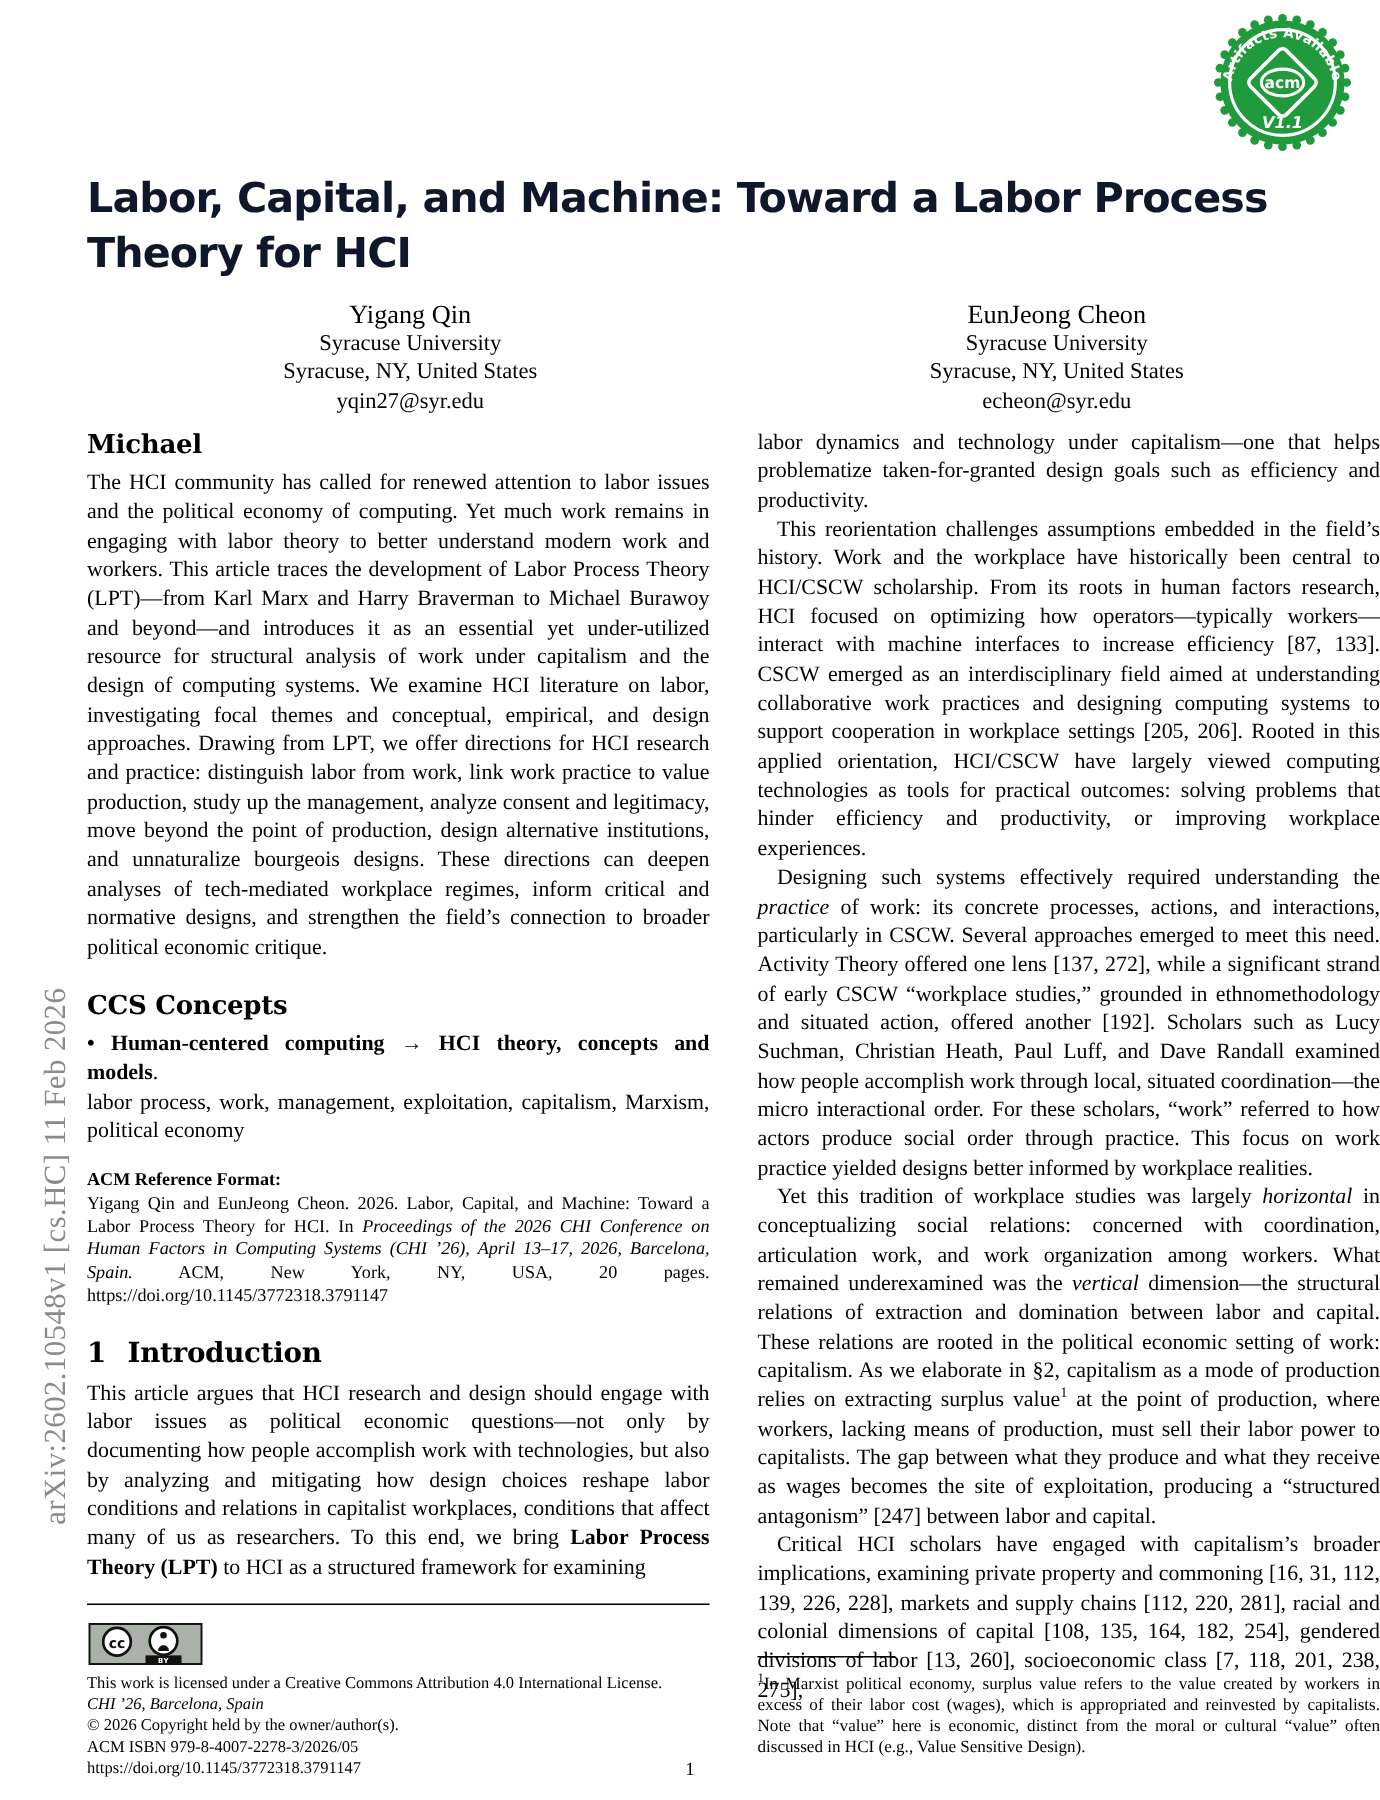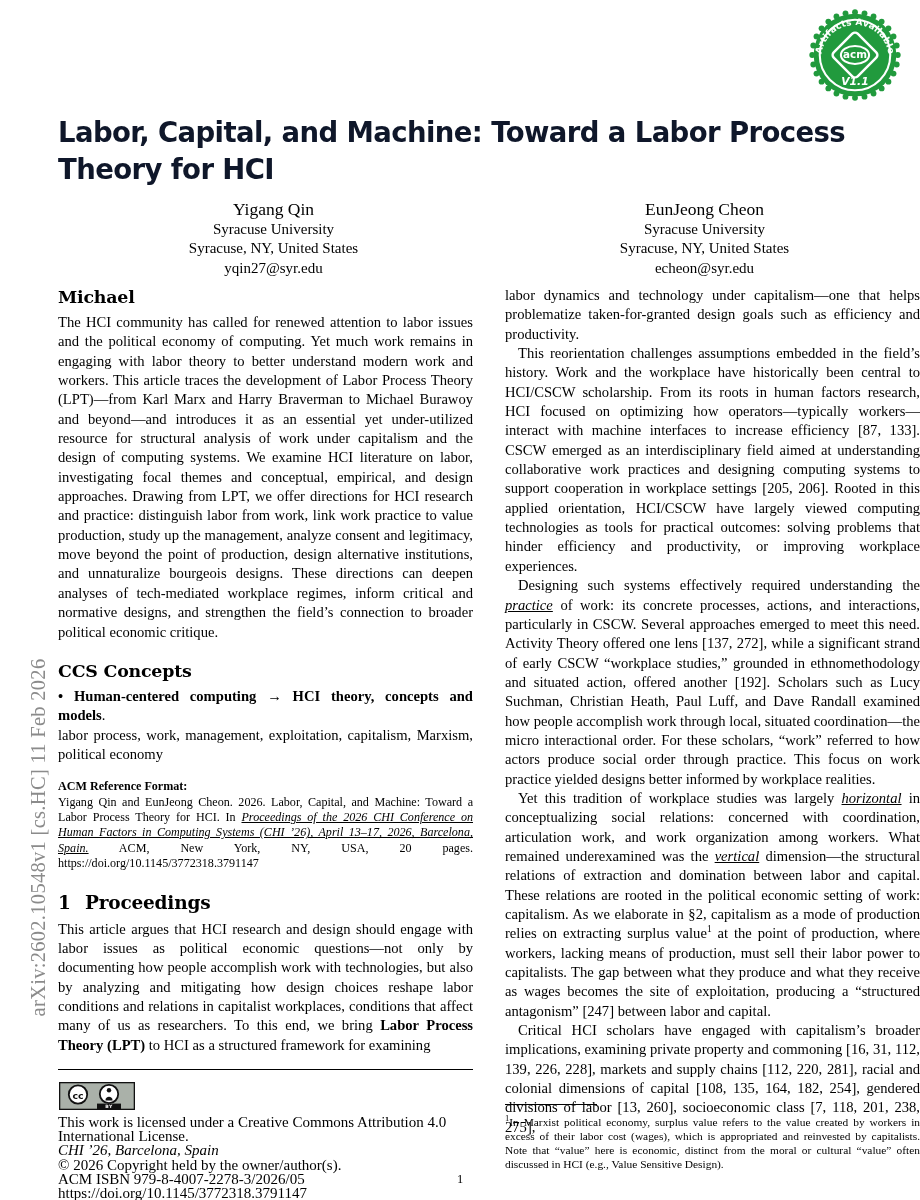--- a/index.html
+++ b/index.html
@@ -118,21 +118,21 @@
     font-size: 18.5px;
     margin-top: 20px;
     margin-bottom: 6px;
   }
   h2.numbered .num { display: inline-block; width: 27px; }
 
   p.para { margin: 0; text-align: justify; }
   p.para + p.para { text-indent: 13px; }
   p.noindent { text-indent: 0 !important; }
   .b { font-weight: bold; }
-  .i { font-style: italic; text-decoration: underline; }
+  .i { font-style: italic; }
 
   
   #acm-ref {
     font-size: 12.1px;
     line-height: 15.4px;
     text-align: justify;
     margin-top: 15px;
   }
   #acm-ref .hdr { font-weight: bold; display: block; }
 
@@ -151,21 +151,21 @@
     top: 1082px;
     width: 76px;
     height: 28px;
     border-radius: 10px;
   }
   #license-text {
     position: absolute;
     left: 58px;
     top: 1115px;
     width: 420px;
-    font-size: 15px;
+    font-size: 11px;
     line-height: 14.2px;
   }
   #license-text .it { font-style: italic; }
 
   
   #footnote-rule {
     position: absolute;
     left: 505px;
     top: 1104px;
     width: 92px;
@@ -284,21 +284,21 @@
 
     <h2 class="sec spaced">CCS Concepts</h2>
     <p class="para noindent"><span class="b">•</span> <span class="b">Human-centered computing</span> <span class="b">→</span> <span class="b">HCI theory, concepts and models</span><span>.</span></p>
 
     <p class="para noindent">labor process, work, management, exploitation, capitalism, Marxism, political economy</p>
 
     <div id="acm-ref">
       <span class="hdr">ACM Reference Format:</span><span>Yigang Qin and EunJeong Cheon. 2026. Labor, Capital, and Machine: Toward a Labor Process Theory for HCI. In </span><span class="i">Proceedings of the 2026 CHI Conference on Human Factors in Computing Systems (CHI ’26), April 13–17, 2026, Barcelona, Spain.</span><span> ACM, New York, NY, USA, 20 pages. https://doi.org/10.1145/3772318.3791147</span>
     </div>
 
-    <h2 class="sec numbered"><span class="num">1</span><span>Proceedings</span></h2>
+    <h2 class="sec numbered"><span class="num">1</span><span>Introduction</span></h2>
     <p class="para noindent"><span>This article argues that HCI research and design should engage with labor issues as political economic questions—not only by documenting how people accomplish work with technologies, but also by analyzing and mitigating how design choices reshape labor conditions and relations in capitalist workplaces, conditions that affect many of us as researchers. To this end, we bring </span><span class="b">Labor Process Theory (LPT)</span><span> to HCI as a structured framework for examining</span></p>
   </div>
 
   <div id="col-right" class="col">
     <p class="para noindent">labor dynamics and technology under capitalism—one that helps problematize taken-for-granted design goals such as efficiency and productivity.</p>
     <p class="para">This reorientation challenges assumptions embedded in the field’s history. Work and the workplace have historically been central to HCI/CSCW scholarship. From its roots in human factors research, HCI focused on optimizing how operators—typically workers—interact with machine interfaces to increase efficiency [87, 133]. CSCW emerged as an interdisciplinary field aimed at understanding collaborative work practices and designing computing systems to support cooperation in workplace settings [205, 206]. Rooted in this applied orientation, HCI/CSCW have largely viewed computing technologies as tools for practical outcomes: solving problems that hinder efficiency and productivity, or improving workplace experiences.</p>
     <p class="para"><span>Designing such systems effectively required understanding the </span><span class="i">practice</span><span> of work: its concrete processes, actions, and interactions, particularly in CSCW. Several approaches emerged to meet this need. Activity Theory offered one lens [137, 272], while a significant strand of early CSCW “workplace studies,” grounded in ethnomethodology and situated action, offered another [192]. Scholars such as Lucy Suchman, Christian Heath, Paul Luff, and Dave Randall examined how people accomplish work through local, situated coordination—the micro interactional order. For these scholars, “work” referred to how actors produce social order through practice. This focus on work practice yielded designs better informed by workplace realities.</span></p>
     <p class="para"><span>Yet this tradition of workplace studies was largely </span><span class="i">horizontal</span><span> in conceptualizing social relations: concerned with coordination, articulation work, and work organization among workers. What remained underexamined was the </span><span class="i">vertical</span><span> dimension—the structural relations of extraction and domination between labor and capital. These relations are rooted in the political economic setting of work: capitalism. As we elaborate in §2, capitalism as a mode of production relies on extracting surplus value</span><sup class="fnref">1</sup><span> at the point of production, where workers, lacking means of production, must sell their labor power to capitalists. The gap between what they produce and what they receive as wages becomes the site of exploitation, producing a “structured antagonism” [247] between labor and capital.</span></p>
     <p class="para">Critical HCI scholars have engaged with capitalism’s broader implications, examining private property and commoning [16, 31, 112, 139, 226, 228], markets and supply chains [112, 220, 281], racial and colonial dimensions of capital [108, 135, 164, 182, 254], gendered divisions of labor [13, 260], socioeconomic class [7, 118, 201, 238, 275],</p>
   </div>

